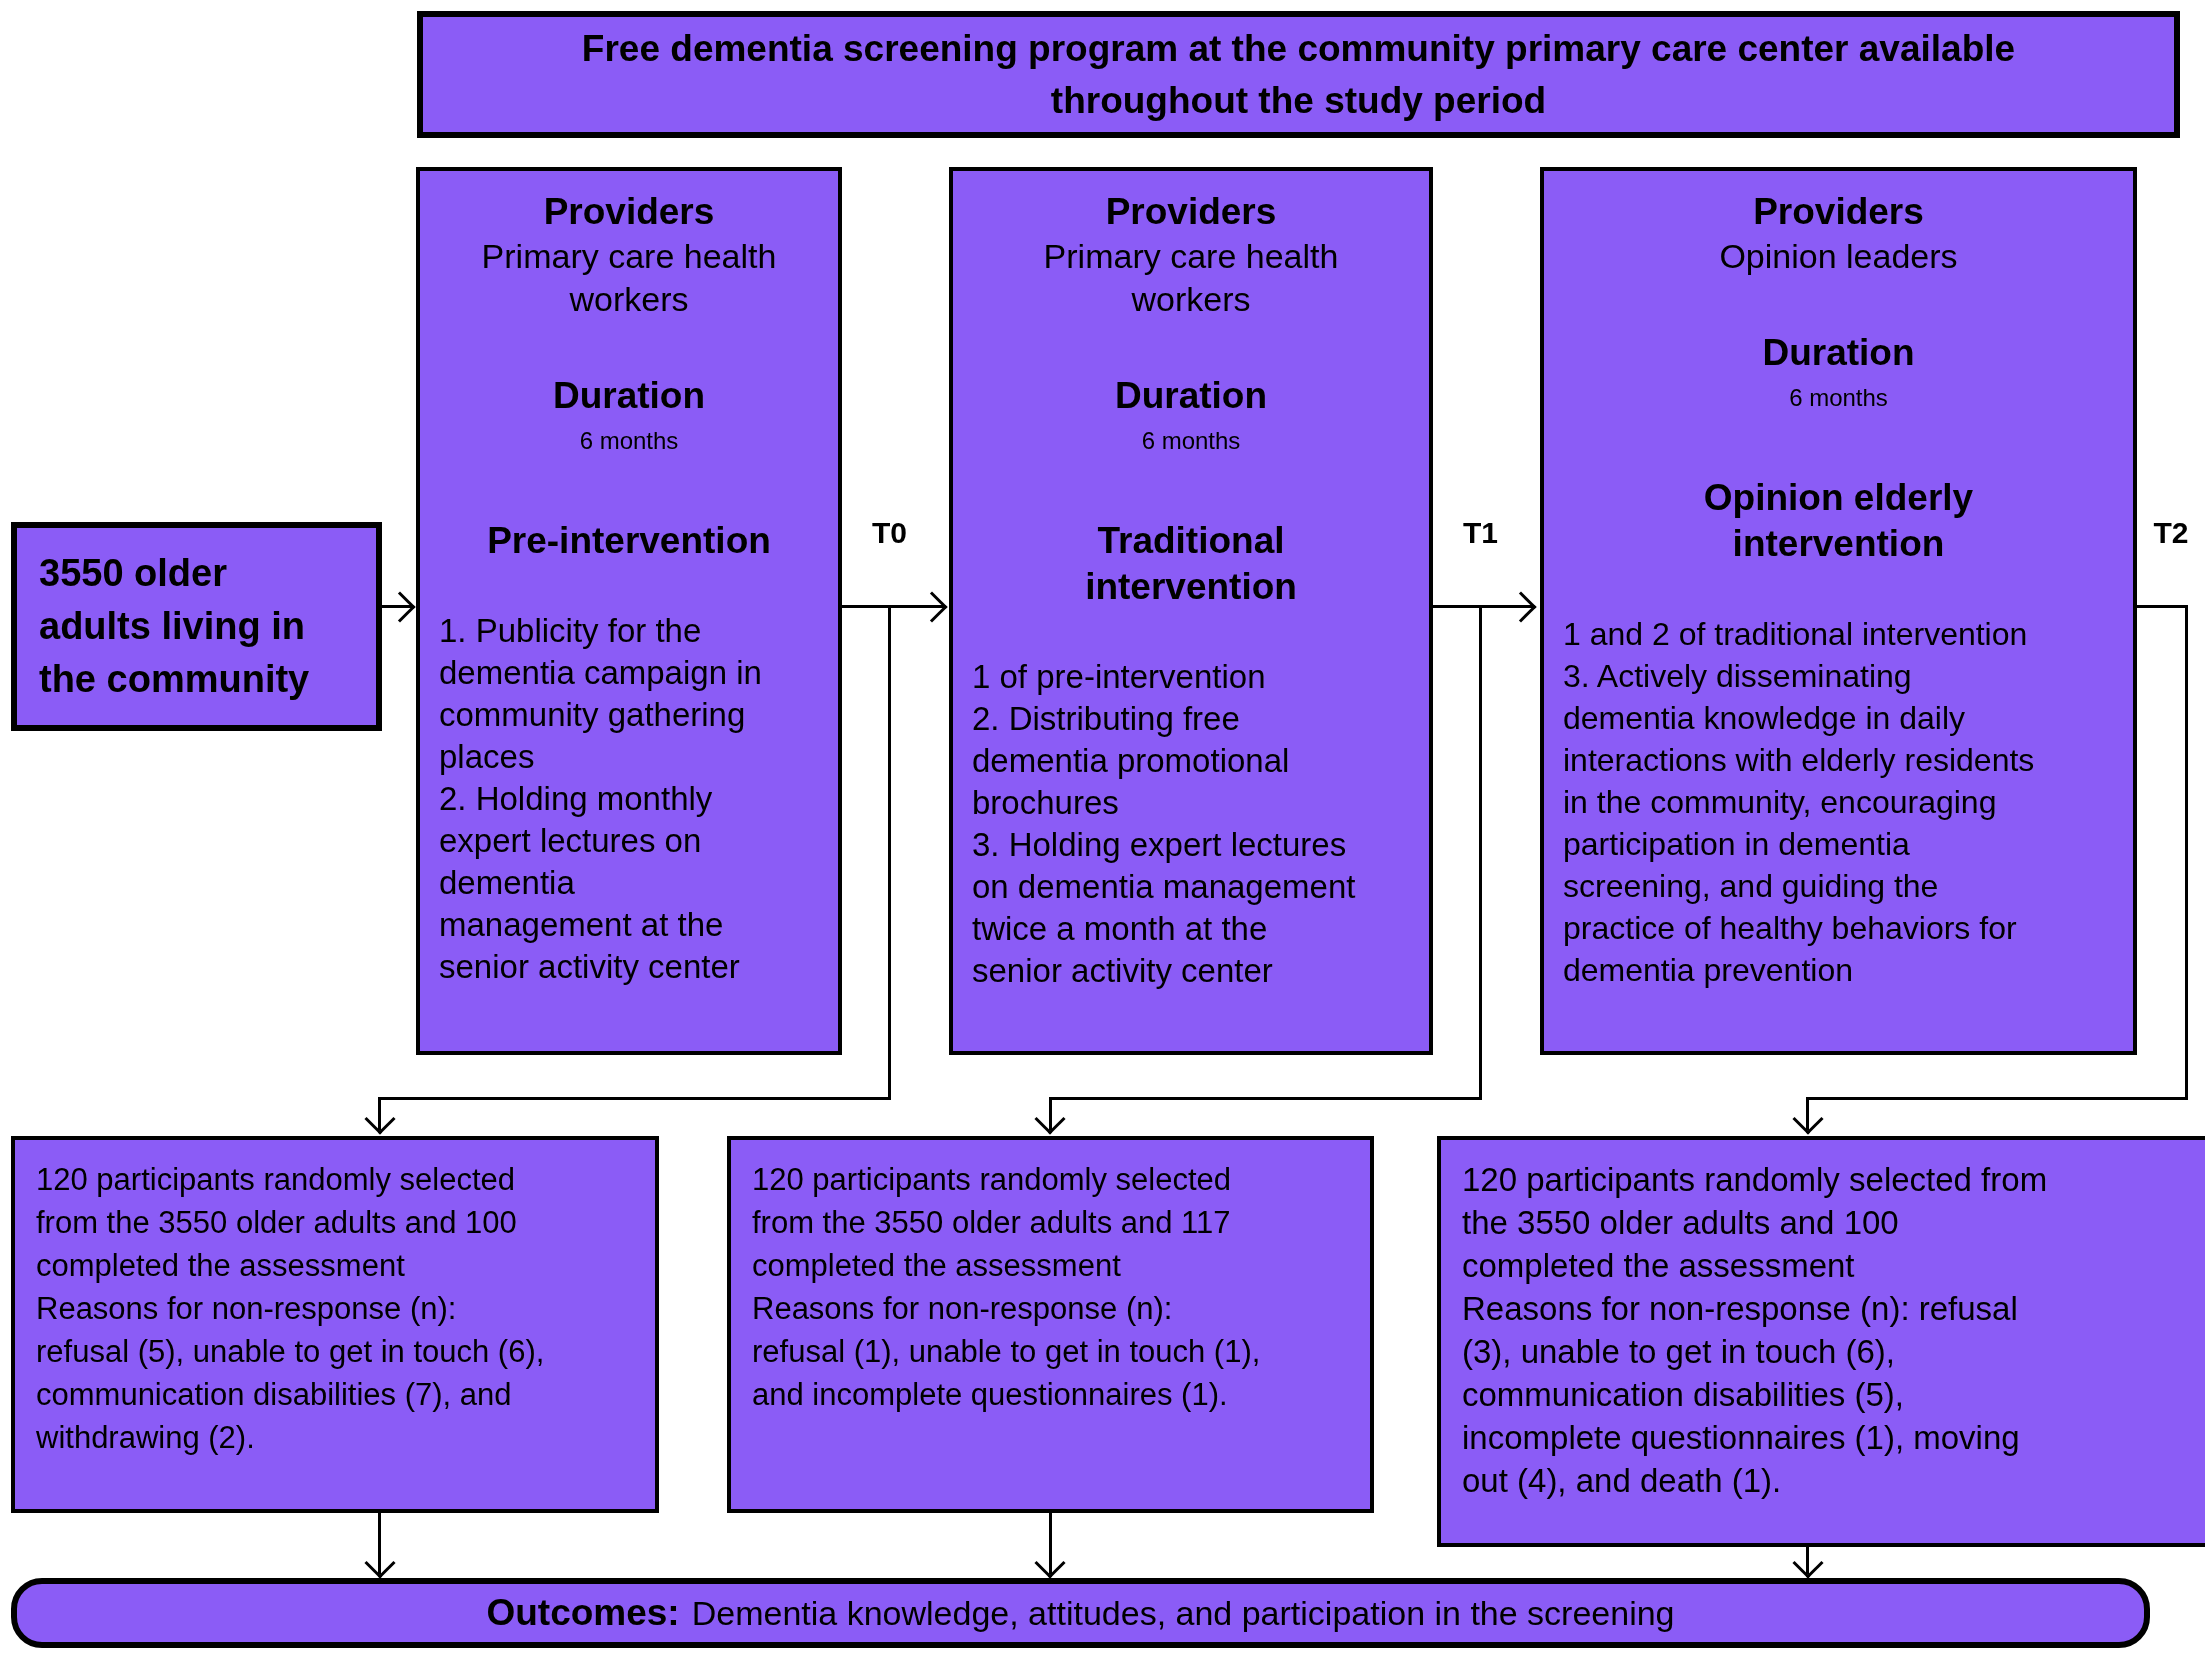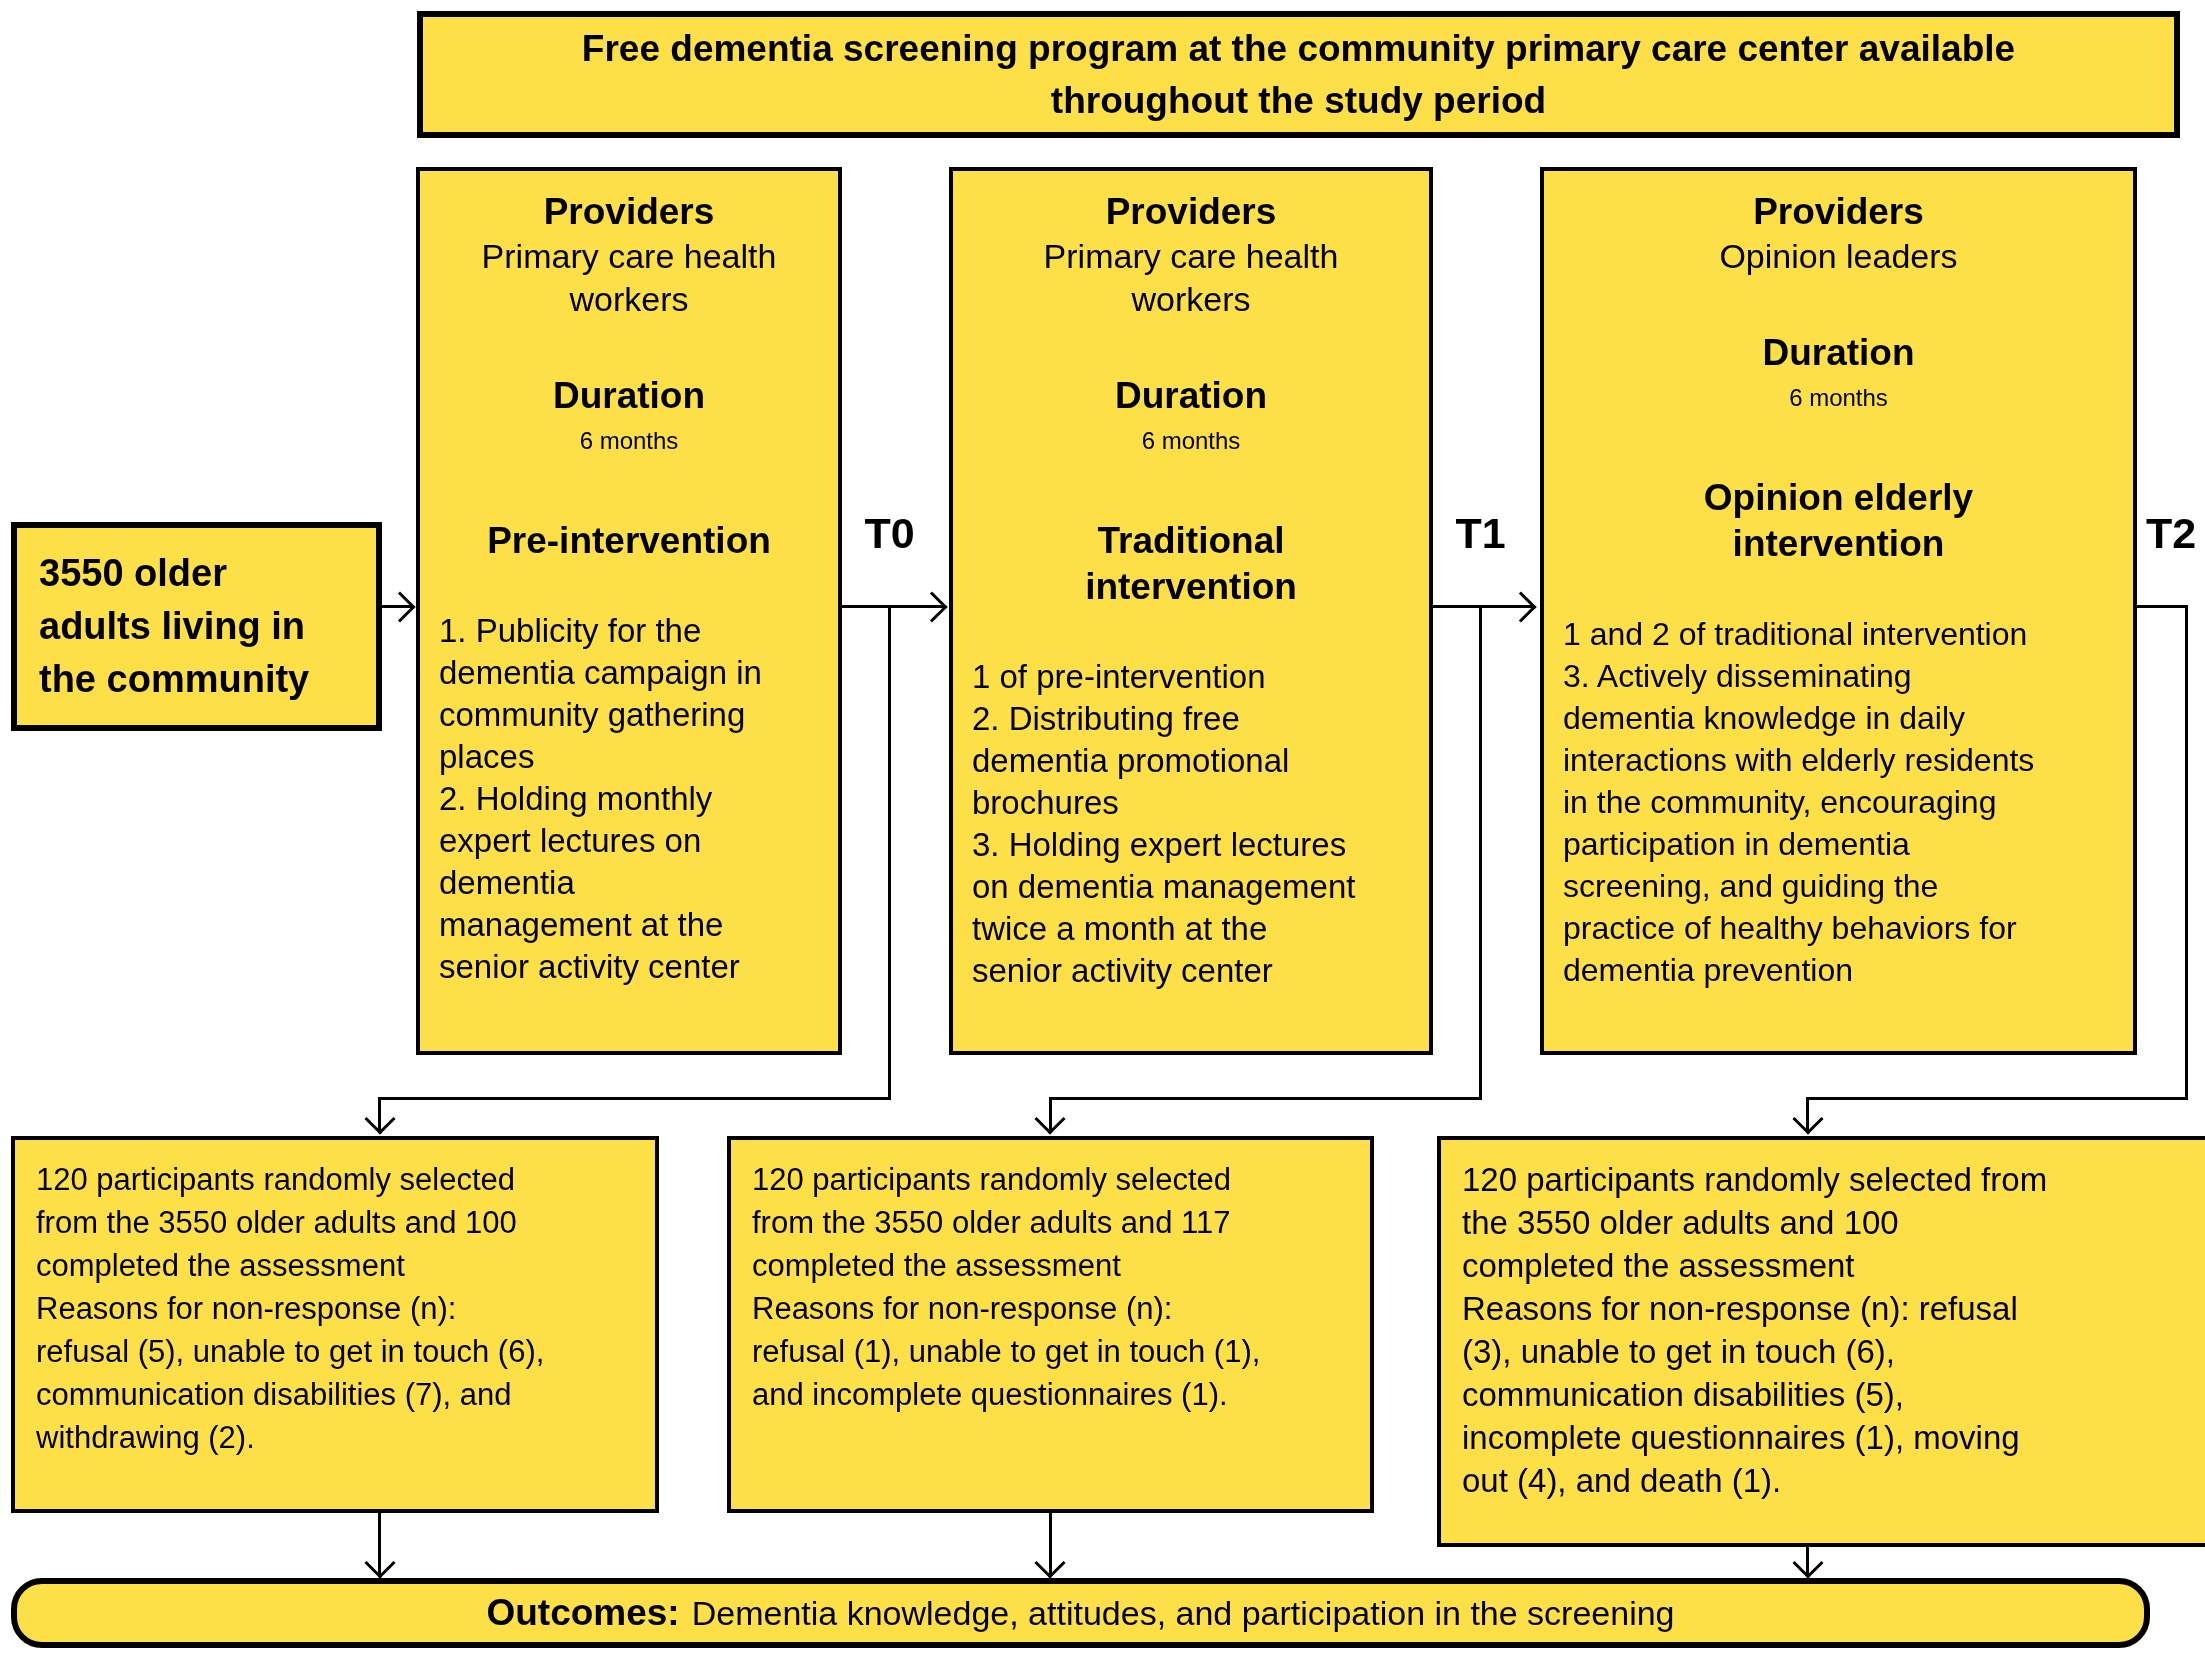--- a/index.html
+++ b/index.html
@@ -5,21 +5,21 @@
   html,body{margin:0;padding:0;background:#ffffff;}
   .canvas{
     position:relative;
     width:2205px;height:1653px;
     background:#ffffff;
     font-family:"Liberation Sans", sans-serif;
     color:#000;
   }
   .box{
     position:absolute;
-    background:#fde047;
+    background:#8b5cf6;
     border:4.4px solid #000;
     box-sizing:border-box;
   }
   .thick{border-width:6px;}
   
   .banner{
     left:417px;top:11px;width:1763px;height:127px;
     display:flex;align-items:center;justify-content:center;
   }
   .banner-text{
@@ -48,21 +48,21 @@
   .isub{font-size:34px;line-height:43px;text-align:center;white-space:pre-line;margin-bottom:52px;}
   .imonths{font-size:24px;line-height:43px;text-align:center;margin-bottom:56px;}
   .ititle{font-size:37px;font-weight:bold;line-height:46px;text-align:center;white-space:pre-line;margin-bottom:46px;}
   .ibody{
     font-size:33px;line-height:42px;white-space:pre-line;
     align-self:stretch;text-align:left;padding:0 19px;
   }
   .ibox3 .ibody{font-size:32px;}
   
   .tlabel{
-    position:absolute;font-size:43px;font-weight:bold;
+    position:absolute;font-size:30px;font-weight:bold;
     text-align:center;line-height:44px;
   }
   
   .pbox{
     top:1136px;height:377px;
     padding:18px 21px;box-sizing:border-box;
   }
   .pbox1{left:11px;width:648px;}
   .pbox2{left:727px;width:647px;}
   .pbox3{left:1437px;width:787px;height:411px;}

